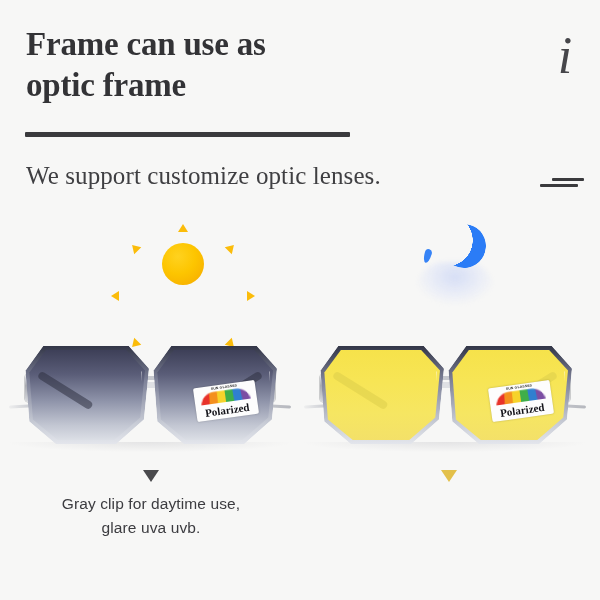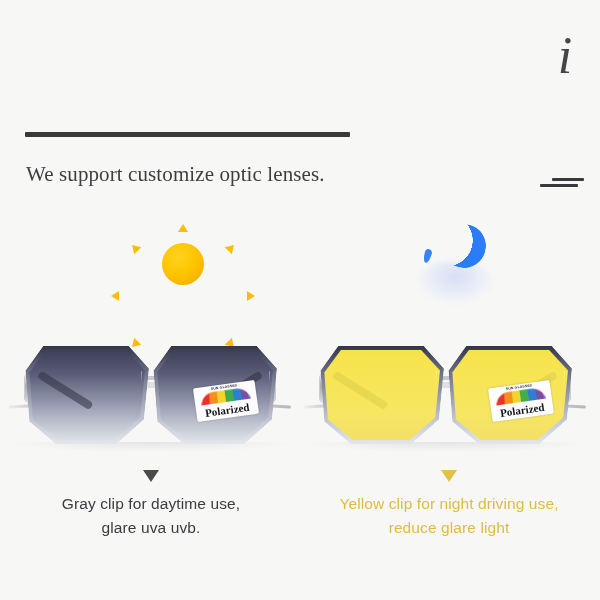--- a/index.html
+++ b/index.html
@@ -45,21 +45,21 @@
     height: 5px;
     background: #3a3a3d;
     border-radius: 1px;
   }
 
   .subhead {
     position: absolute;
     left: 26px;
     top: 162px;
     font-family: "Liberation Serif", serif;
-    font-size: 21px;
+    font-size: 25px;
     color: #3f3f42;
     letter-spacing: 0.1px;
   }
 
   
   .info-mark {
     position: absolute;
     left: 548px;
     top: 28px;
     width: 34px;
@@ -325,20 +325,24 @@
     letter-spacing: .1px;
   }
   .caption.right .ctext { color: #dfbb42; }
   .ctext .line { display: block; }
 </style>
 </head>
 <body>
 
 <div id="page">
 
+  <div class="headline">
+    <span class="l1">Frame can use as</span>
+    <span class="l2">optic frame</span>
+  </div>
 
   <div class="rule"></div>
 
   <div class="subhead">We support customize optic lenses.</div>
 
   <div class="info-mark">i</div>
 
   <div class="eq-mark">
     <i class="b1"></i>
       <i class="b2"></i>
@@ -441,21 +445,17 @@
     <div class="caption left">
       <div class="caret"></div>
       <div class="ctext">
         <span class="line">Gray clip for daytime use,</span>
         <span class="line">glare uva uvb.</span>
       </div>
     </div>
 
     <div class="caption right">
       <div class="caret"></div>
-      <div class="ctext">
-        <span class="line">Yellow clip for  night driving use,</span>
-        <span class="line">reduce glare light</span>
-      </div>
     </div>
 
   </div>
 
 </div>
 
 </body></html>

